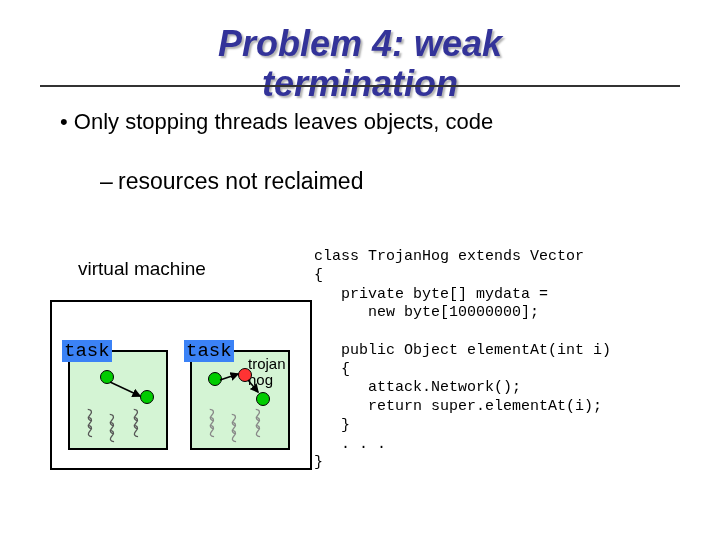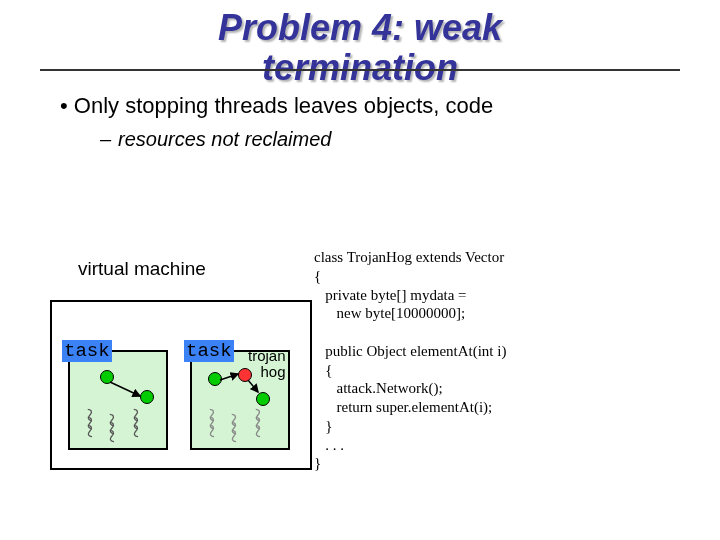--- a/index.html
+++ b/index.html
@@ -10,40 +10,39 @@
     font-family: Verdana, Geneva, sans-serif;
     position: relative;
     overflow: hidden;
   }
   .title {
     text-align: center;
     font-size: 36px;
     font-weight: bold;
     font-style: italic;
     color: #333399;
-    padding-top: 8px;
+    padding-top: 24px;
     text-shadow: 2px 2px 2px rgba(0,0,0,0.3);
     line-height: 1.1;
   }
   .rule {
     border-top: 2px solid #333;
     margin: 0 40px;
     position: relative;
     top: -18px;
   }
   .bullet-main {
     font-size: 22px;
     margin: 4px 60px 0 60px;
     line-height: 1.2;
   }
   .sub-list {
-    margin: 4px 0 0 100px;
-    font-size: 20px;
+    margin: 28px 0 0 100px;
+    font-size: 23px;
     line-height: 1.5;
-    font-style: italic;
   }
   .sub-list .dash { display: inline-block; width: 18px; }
   .vm-box {
     position: absolute;
     left: 50px;
     top: 300px;
     width: 262px;
     height: 170px;
     border: 2px solid #000;
     background: #fff;
@@ -69,25 +68,25 @@
     font-family: Liberation Mono, monospace;
     font-size: 19px;
     background: #3b82f6;
     padding: 0 2px;
   }
   .tl1 { left: 62px; top: 340px; }
   .tl2 { left: 184px; top: 340px; }
   .trojan-label {
     position: absolute;
     left: 248px;
-    top: 348px;
+    top: 356px;
     font-family: Arial, sans-serif;
     font-size: 15px;
     line-height: 1.05;
-    text-align: right;
+    text-align: left;
   }
   .circle {
     position: absolute;
     width: 14px; height: 14px;
     border-radius: 50%;
     border: 1.5px solid #000;
   }
   .c-green { background: #00cc00; }
   .c-red { background: #ff3333; }
   .squiggle {
@@ -96,21 +95,21 @@
     color: #555;
     letter-spacing: -6px;
     line-height: 0;
     transform: rotate(90deg);
     font-family: serif;
   }
   .code-block {
     position: absolute;
     left: 314px;
     top: 248px;
-    font-family: Liberation Serif, serif;
+    font-family: Liberation Mono, monospace;
     font-size: 15px;
     line-height: 1.25;
     white-space: pre;
   }
   svg.arrow { position: absolute; overflow: visible; }
 </style>
 </head>
 <body>
 
 <div class="title">

